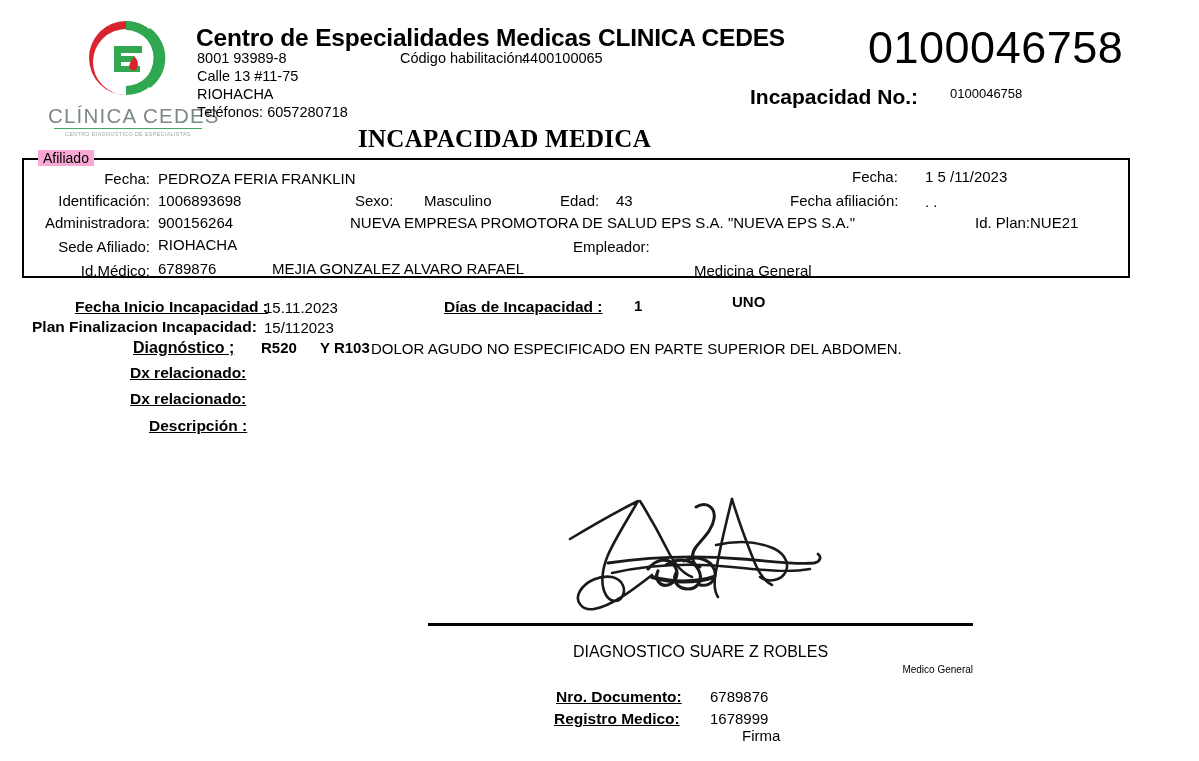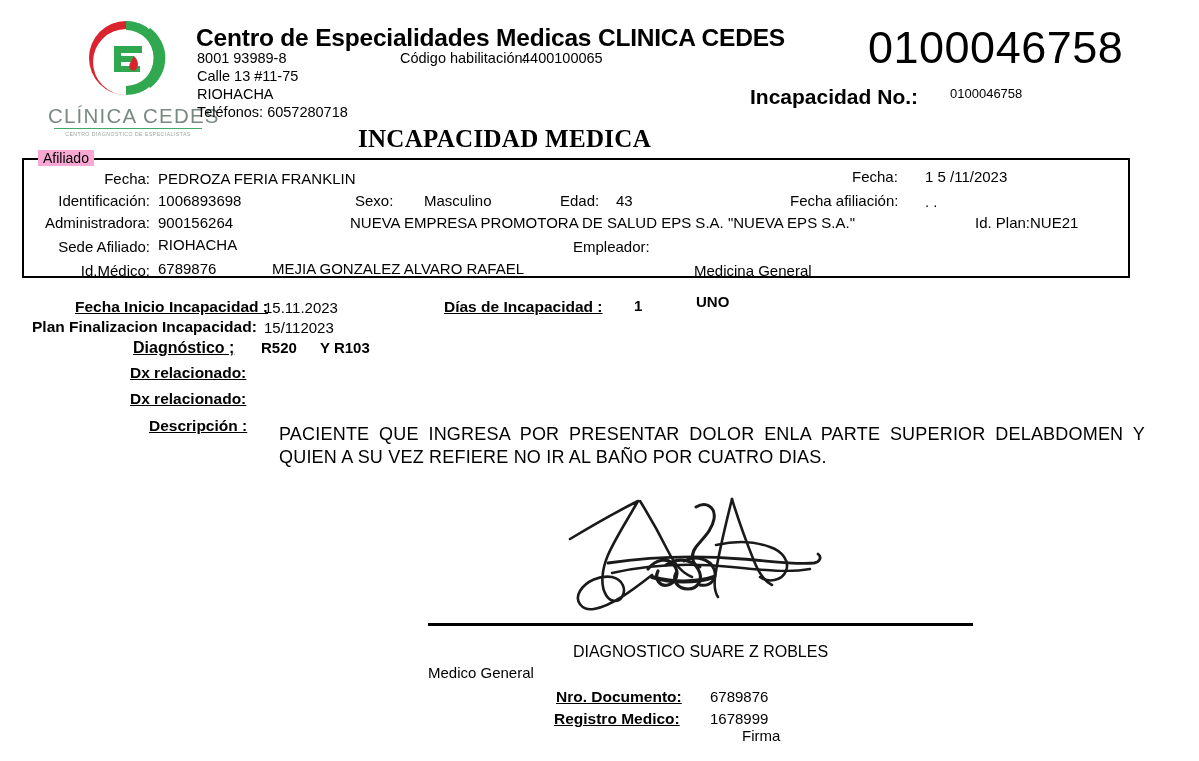--- a/index.html
+++ b/index.html
@@ -183,21 +183,21 @@
     white-space: nowrap;
   }
   #lbl-fecha-inicio {
     left: 75px; top: 298px; font-size: 15.5px;
   }
   #val-fecha-inicio { left: 264px; top: 299px; font-size: 15px; white-space: nowrap; }
   #lbl-dias {
     left: 444px; top: 298px; font-size: 15.5px;
   }
   #val-dias { left: 634px; top: 297px; font-size: 15px; font-weight: bold; white-space: nowrap; }
-  #val-dias-words { left: 696px; top: 293px; font-size: 15px; font-weight: bold; white-space: nowrap; }
+  #val-dias-words { left: 732px; top: 293px; font-size: 15px; font-weight: bold; white-space: nowrap; }
 
   #lbl-fecha-fin {
     left: 32px; top: 318px; font-size: 15.5px; font-weight: bold; white-space: nowrap;
   }
   #val-fecha-fin { left: 264px; top: 319px; font-size: 15px; white-space: nowrap; }
 
   #lbl-diagnostico { left: 133px; top: 339px; font-size: 16px; }
   #val-dx-code { left: 261px; top: 339px; font-size: 15px; font-weight: bold; white-space: nowrap; }
   #val-dx-code2 { left: 320px; top: 339px; font-size: 15px; font-weight: bold; white-space: nowrap; }
   #val-dx-text { left: 371px; top: 340px; font-size: 15px; white-space: nowrap; }
@@ -231,21 +231,21 @@
     height: 3px;
     background: #000;
   }
 
   #doctor-name {
     left: 428px; top: 643px; width: 545px;
     text-align: center; font-size: 16px; white-space: nowrap;
   }
   #doctor-title {
     left: 428px; top: 664px; width: 545px;
-    text-align: left; font-size: 15px; white-space: nowrap;
+    text-align: right; font-size: 10px; white-space: nowrap;
   }
   #lbl-nro-doc { left: 556px; top: 688px; font-size: 15.5px; text-align: center; }
   #val-nro-doc { left: 710px; top: 688px; font-size: 15px; white-space: nowrap; }
   #lbl-reg-med { left: 554px; top: 710px; font-size: 15.5px; }
   #val-reg-med { left: 710px; top: 710px; font-size: 15px; white-space: nowrap; }
   #lbl-firma   { left: 742px; top: 727px; font-size: 15px; white-space: nowrap; }
 </style>
 </head>
 <body>
 
@@ -331,26 +331,26 @@
   <div class="abs bold-underline" id="lbl-dias">Días de Incapacidad :</div>
   <div class="abs" id="val-dias">1</div>
   <div class="abs" id="val-dias-words">UNO</div>
 
   <div class="abs" id="lbl-fecha-fin">Plan Finalizacion Incapacidad:</div>
   <div class="abs" id="val-fecha-fin">15/112023</div>
 
   <div class="abs bold-underline" id="lbl-diagnostico">Diagnóstico ;</div>
   <div class="abs" id="val-dx-code">R520</div>
   <div class="abs" id="val-dx-code2">Y R103</div>
+  <div class="abs" id="val-dx-text">DOLOR AGUDO NO ESPECIFICADO EN PARTE SUPERIOR DEL ABDOMEN.</div>
 
   <div class="abs bold-underline" id="lbl-dx-rel-1">Dx relacionado:</div>
   <div class="abs bold-underline" id="lbl-dx-rel-2">Dx relacionado:</div>
 
   <div class="abs bold-underline" id="lbl-descripcion">Descripción :</div>
-  <div class="abs" id="val-descripcion">PACIENTE QUE INGRESA POR PRESENTAR DOLOR ENLA PARTE SUPERIOR DELABDOMEN Y QUIEN A SU VEZ REFIERE NO IR AL BAÑO POR CUATRO DIAS.</div>
 
   <div class="abs" id="signature">
     <svg viewBox="0 0 270 135" aria-hidden="true">
       <g fill="none" stroke="#1a1a1a" stroke-linecap="round" stroke-linejoin="round">
         <path d="M14 54 C34 42 58 28 82 16 C72 34 60 52 52 70 C46 84 44 100 50 110
                  C54 117 62 118 66 112 C71 104 66 94 56 92 C44 90 30 96 24 106
                  C18 116 26 126 38 124 C56 121 78 104 96 90" stroke-width="2.6"></path>
         <path d="M84 16 C94 32 104 50 112 66 C118 78 126 88 136 92" stroke-width="2.6"></path>
         <path d="M140 22 C150 16 160 22 158 34 C156 46 146 54 140 62
                  C134 70 136 80 144 82" stroke-width="3"></path>

